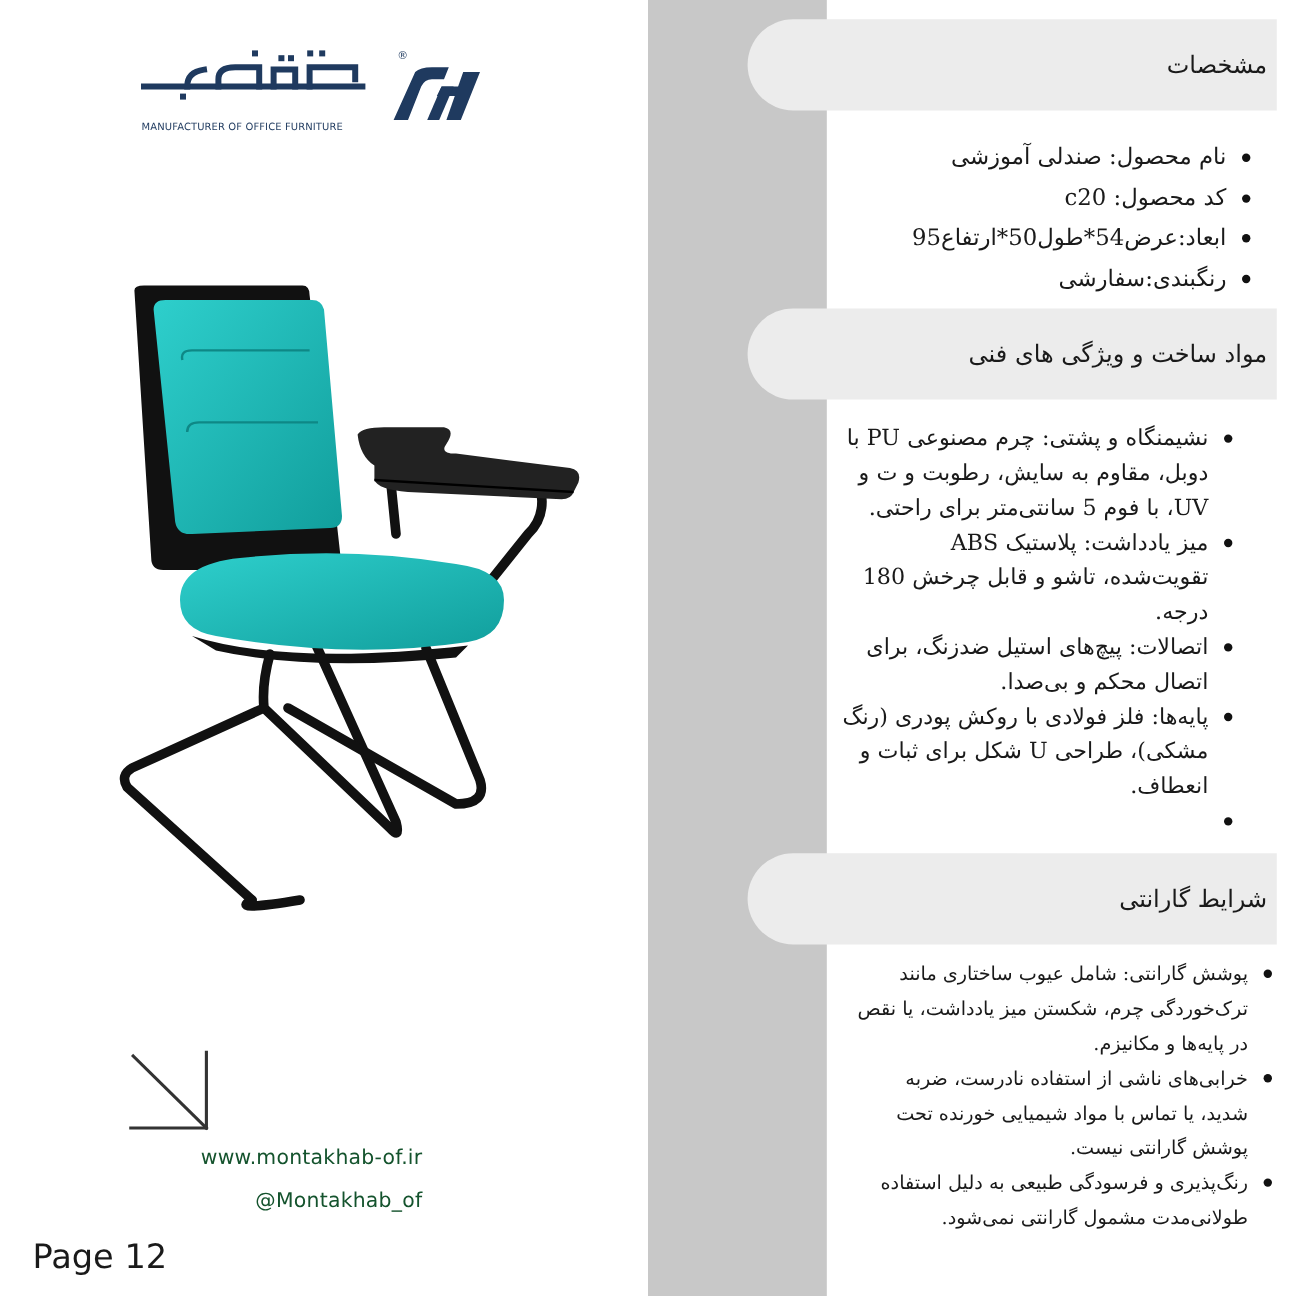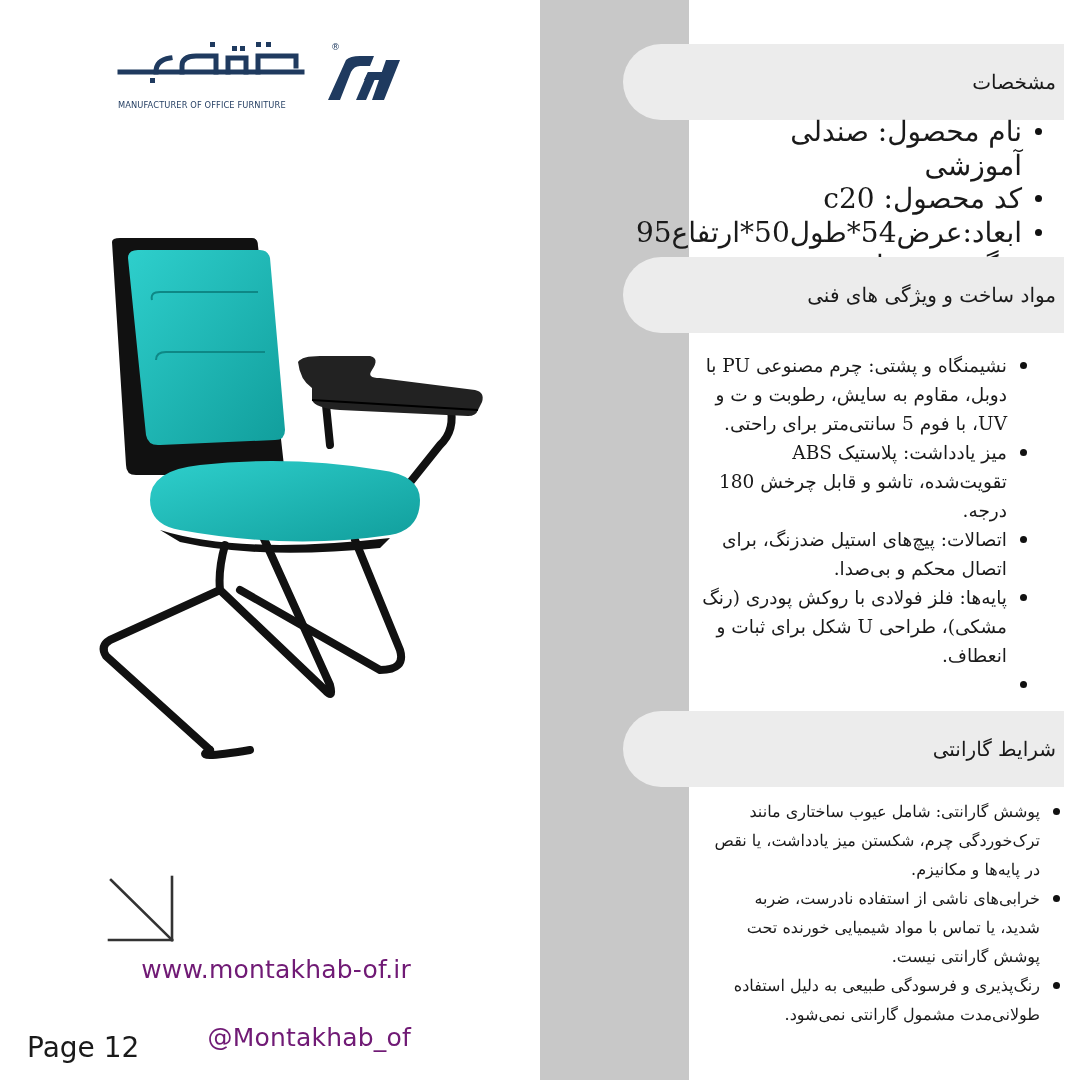--- a/index.html
+++ b/index.html
@@ -13,37 +13,37 @@
   .logo-word { position: absolute; left: 4px; top: 0; }
   .logo-tagline { position: absolute; left: 6px; top: 60px; font-family: "DejaVu Sans", sans-serif; font-size: 8.3px; font-weight: normal; letter-spacing: 0.1px; color: #1f3a5f; white-space: nowrap; }
   .logo-mark { position: absolute; left: 208px; top: 6px; }
   .logo-reg { position: absolute; left: 219px; top: 2px; font-family: "DejaVu Sans", sans-serif; font-size: 9px; color: #1f3a5f; }
 
   
   .chair { position: absolute; left: 90px; top: 230px; width: 410px; height: 540px; }
 
   
   .arrow-icon { position: absolute; left: 106px; top: 874px; }
-  .contact { position: absolute; right: 669px; font-family: "DejaVu Sans", sans-serif; font-size: 25px; color: #701a75; white-space: nowrap; letter-spacing: 0.2px; }
+  .contact { position: absolute; right: 728px; font-family: "DejaVu Sans", sans-serif; font-size: 17px; color: #14532d; white-space: nowrap; letter-spacing: 0.2px; }
   .contact.web { top: 955px; }
-  .contact.social { top: 991px; margin-top: 32px; }
+  .contact.social { top: 991px; }
   .page-num { position: absolute; left: 27px; top: 1031px; font-family: "DejaVu Sans", sans-serif; font-size: 28px; color: #1a1a1a; }
 
   
   .pill { position: absolute; left: 623px; width: 441px; height: 76px; background: #ececec; border-radius: 38px 0 0 38px; }
   .pill-title { position: absolute; right: 8px; top: 50%; transform: translateY(-50%); direction: rtl; font-size: 20px; color: #1a1a1a; white-space: nowrap; }
-  .pill.p1 { top: 44px; }
+  .pill.p1 { top: 16px; }
   .pill.p2 { top: 257px; }
   .pill.p3 { top: 711px; }
 
   
   .list { position: absolute; direction: rtl; list-style: none; }
   .list li { position: relative; padding-right: 22px; }
   .list li::before { content: ""; position: absolute; right: 2px; width: 7px; height: 7px; border-radius: 50%; background: #111; }
-  .list1 { right: 36px; top: 115px; width: 300px; font-size: 28px; line-height: 33.5px; }
+  .list1 { right: 36px; top: 115px; width: 300px; font-size: 19px; line-height: 33.5px; }
   .list1 li::before { top: 13px; }
   .list2 { right: 51px; top: 351px; width: 330px; font-size: 18.5px; line-height: 29px; }
   .list2 li::before { top: 11px; }
   .list3 { right: 18px; top: 797px; width: 350px; font-size: 16px; line-height: 29px; }
   .list3 li::before { top: 11px; }
   .list li.empty { height: 29px; }
 </style>
 </head>
 <body>
 

